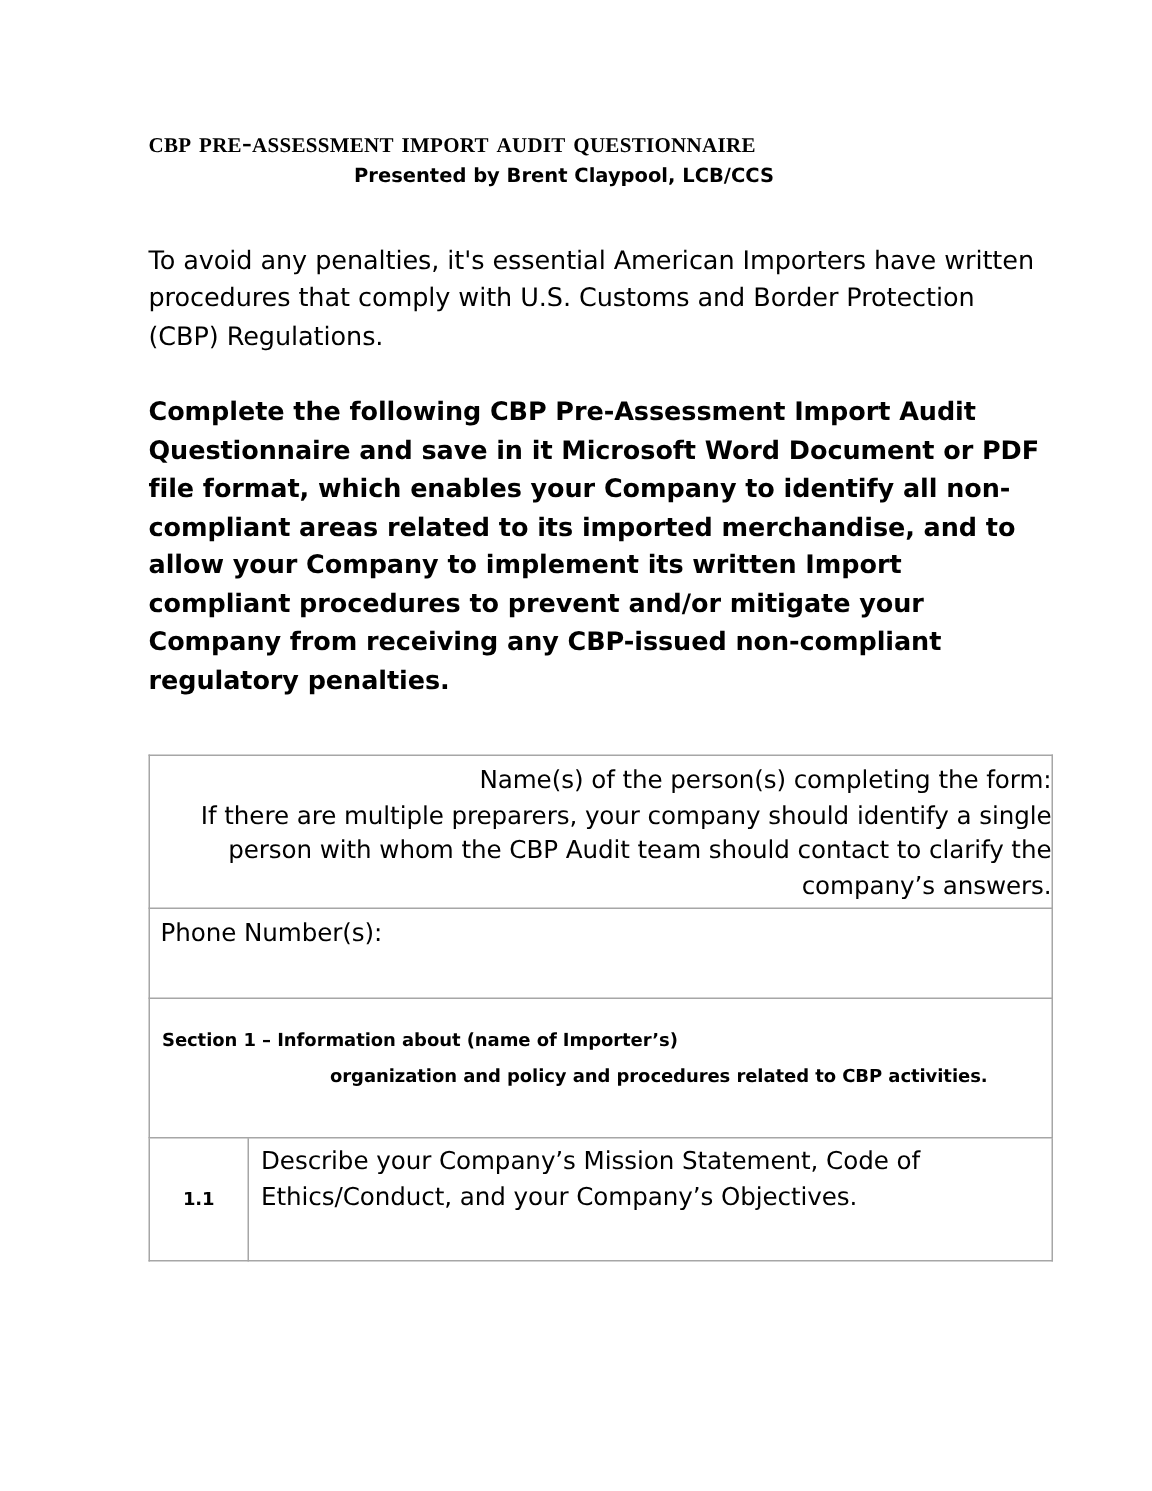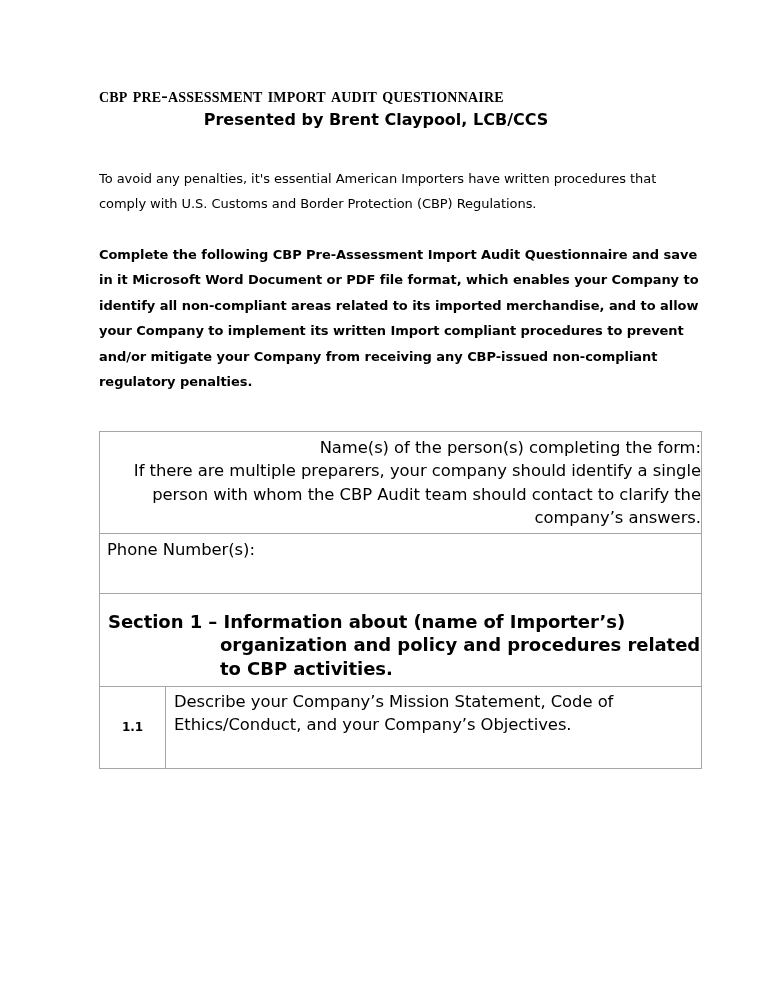--- a/index.html
+++ b/index.html
@@ -37,31 +37,31 @@
     text-transform: lowercase;
     letter-spacing: 0.2px;
     line-height: 1.18;
     margin: 0;
     text-align: left;
     white-space: nowrap;
   }
   .doc-subtitle {
     font-family: "DejaVu Sans", sans-serif;
     font-weight: bold;
-    font-size: 16px;
+    font-size: 13px;
     line-height: 1.3;
     margin: 3px 0 0 0;
     text-align: center;
     padding-right: 48px;
   }
 
   
   .intro {
     margin: 0;
-    font-size: 13px;
+    font-size: 17px;
     line-height: 25.5px;
     letter-spacing: -0.05px;
   }
   #intro-para-1 { margin-top: 35px; }
   #intro-para-2 { margin-top: 25px; font-weight: bold; }
 
   
   .form-table {
     margin-top: 36px;
     width: 602px;
@@ -93,21 +93,21 @@
     padding-bottom: 3px;
   }
   td.cell-phone {
     height: 51px;
   }
   td.cell-email {
     height: 63px;
   }
   td.cell-section-heading {
     font-weight: bold;
-    font-size: 18px;
+    font-size: 12px;
     line-height: 23.5px;
     height: 72px;
     padding-left: 8px;
     padding-top: 16px;
   }
   .hanging {
     padding-left: 112px;
     text-indent: -112px;
   }
   td.cell-qnum {

